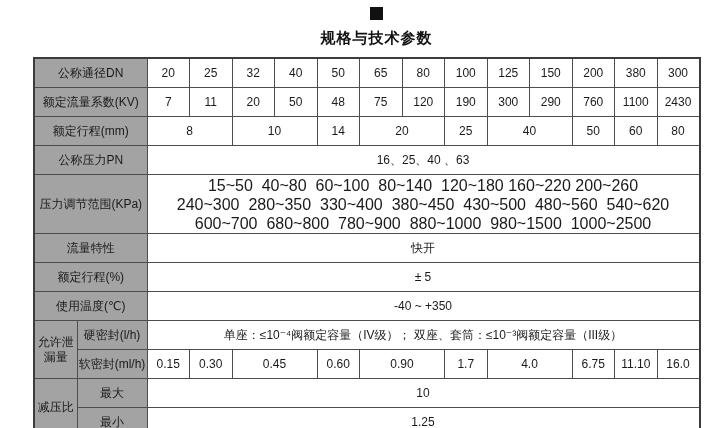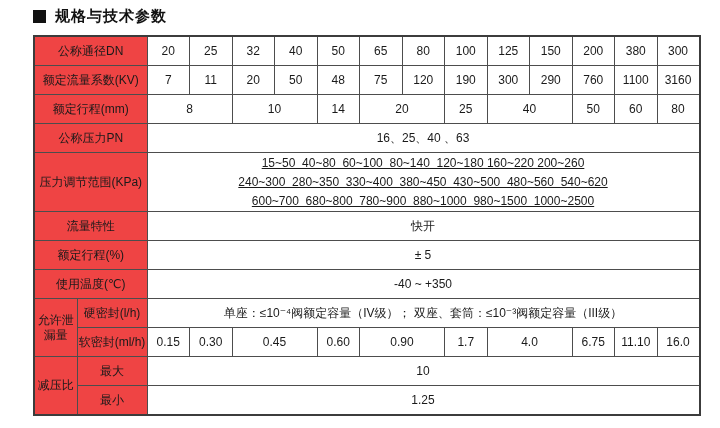--- a/index.html
+++ b/index.html
@@ -17,20 +17,21 @@
   }
   .section-title {
     display: flex;
     align-items: center;
     gap: 9px;
     font-size: 15px;
     font-weight: bold;
     color: #111;
     margin-bottom: 9px;
     letter-spacing: 1px;
+    flex-direction: column;
   }
   .marker {
     width: 13px;
     height: 13px;
     background: #111;
     flex: 0 0 auto;
   }
   table.spec {
     border-collapse: collapse;
     table-layout: fixed;
@@ -44,29 +45,28 @@
     border: 1px solid #4d4d4d;
     text-align: center;
     vertical-align: middle;
     font-size: 12px;
     padding: 0 1px;
     height: 28px;
     line-height: 1.25;
     overflow: hidden;
   }
   td.lbl {
-    background: #ef4444;
+    background: #a3a3a3;
     word-break: break-all;
   }
   tr.r-pressure td { height: 58px; }
   .pline {
     white-space: pre-wrap;
     line-height: 19px;
-    font-size: 12px;
-    text-decoration: underline;
+    font-size: 16px;
   }
 </style>
 </head>
 <body>
 
 <div class="wrap">
 
   <div class="section-title">
     <span class="marker"></span>
     <span>规格与技术参数</span>
@@ -116,21 +116,21 @@
       <td>20</td>
       <td>50</td>
       <td>48</td>
       <td>75</td>
       <td>120</td>
       <td>190</td>
       <td>300</td>
       <td>290</td>
       <td>760</td>
       <td>1100</td>
-      <td>3160</td>
+      <td>2430</td>
     </tr>
 
     <tr>
       <td class="lbl" colspan="2">额定行程(mm)</td>
       <td colspan="2">8</td>
       <td colspan="2">10</td>
       <td>14</td>
       <td colspan="2">20</td>
       <td>25</td>
       <td colspan="2">40</td>

